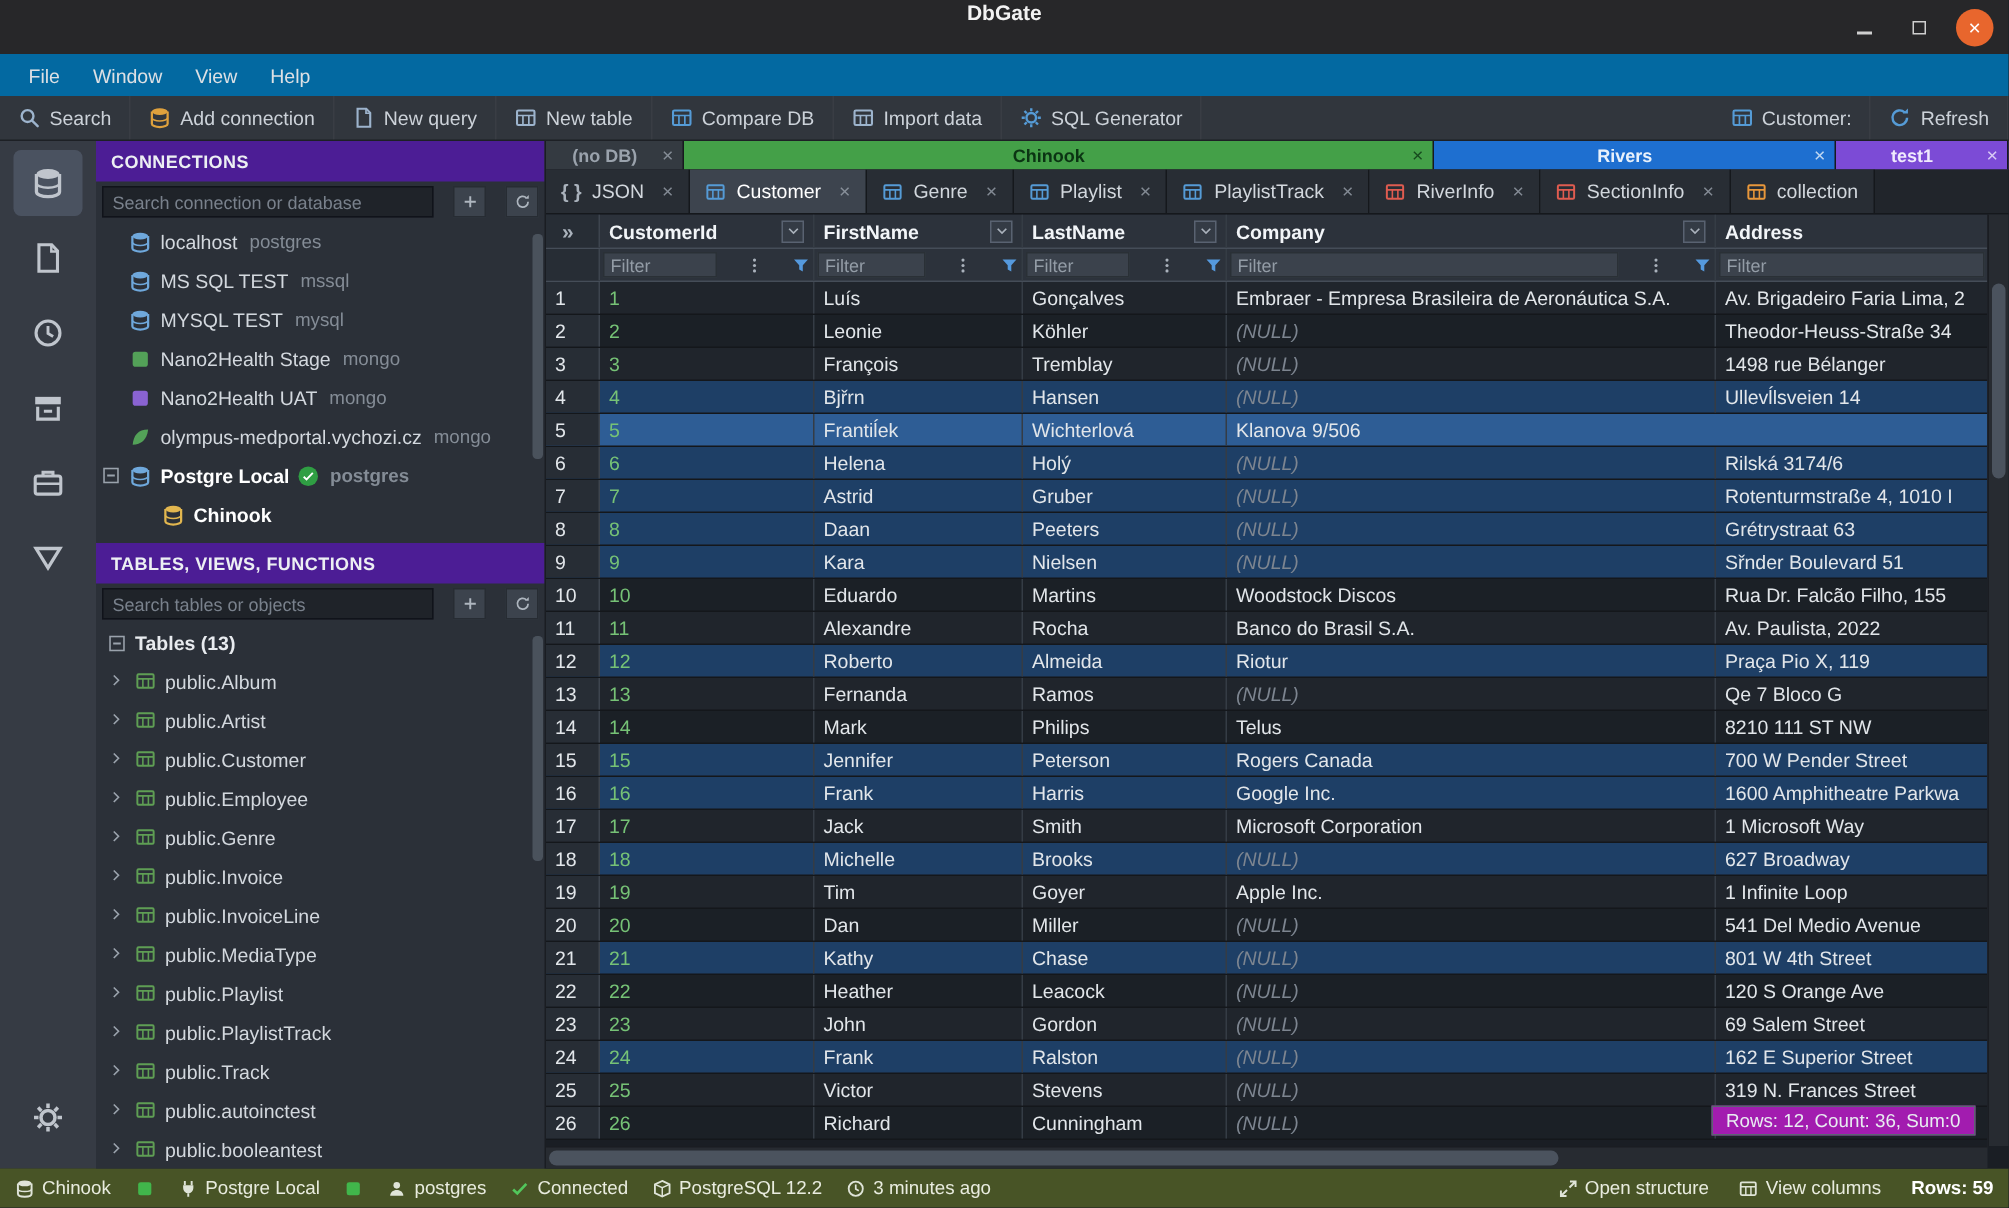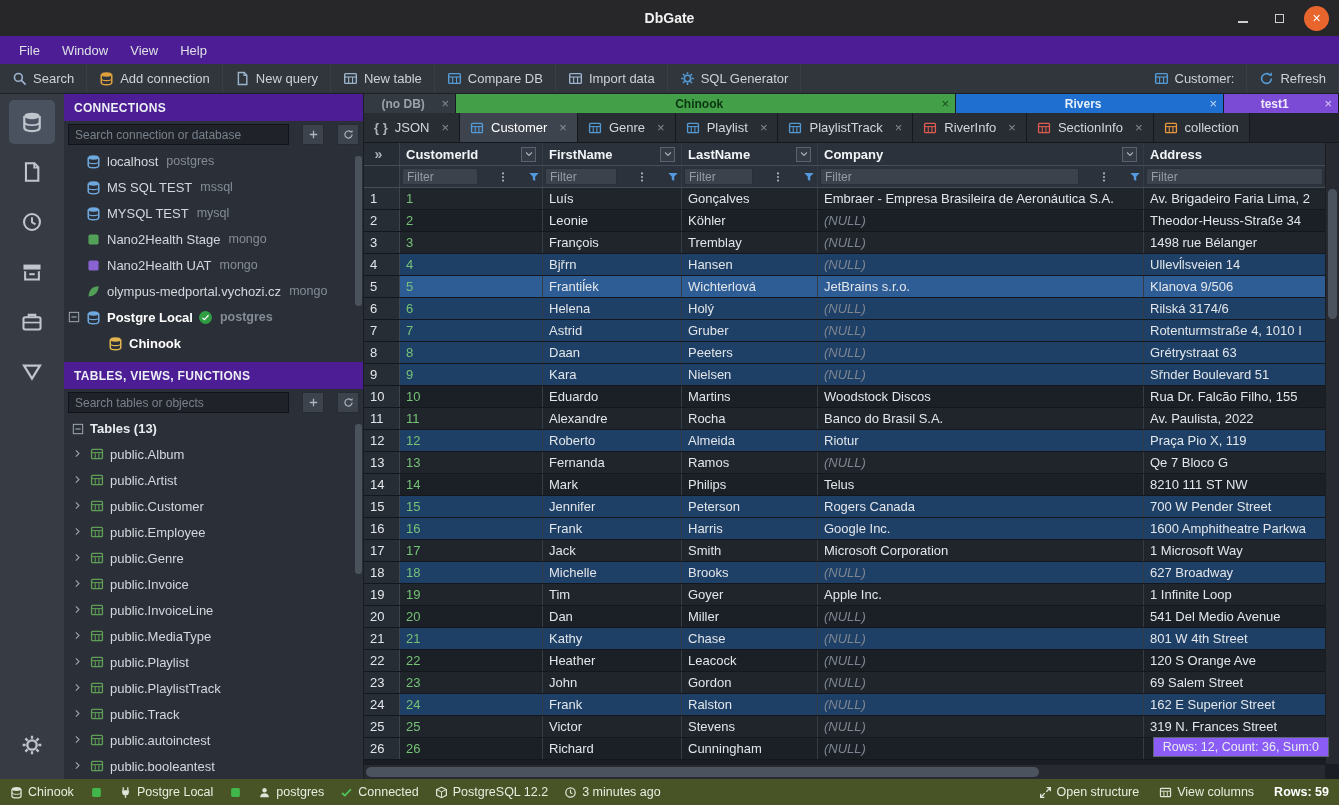--- a/index.html
+++ b/index.html
@@ -1,27 +1,27 @@
 <!DOCTYPE html>
 <html><head>
 <meta charset="utf-8">
 <style>
 *{margin:0;padding:0;box-sizing:border-box}
 html,body{width:1339px;height:805px;overflow:hidden;background:#16181c}
 body{font-family:"Liberation Sans","DejaVu Sans",sans-serif;font-size:13px;color:#d8dce1}
 .win{position:absolute;inset:0;display:flex;flex-direction:column;background:#22262c}
-.titlebar{height:36px;flex:0 0 36px;background:#272729;display:flex;align-items:center;position:relative}
+.titlebar{height:36px;flex:0 0 36px;background:#272729;display:flex;position:relative}
 .tb-title{position:absolute;left:0;right:0;text-align:center;font-weight:bold;font-size:14px;color:#f2f2f2}
 .tb-controls{margin-left:auto;display:flex;align-items:center;gap:12px;padding-right:10px;position:relative;z-index:2}
 .tb-btn{width:25px;height:25px;display:flex;align-items:center;justify-content:center;border-radius:50%;cursor:pointer}
 .tb-btn.close{background:#e8662d}
 .maxbox{width:9px;height:9px;border:1.5px solid #cfcfcf}
 .minline{width:10px;height:2px;background:#cfcfcf;display:block;margin-top:8px}
 .xglyph{color:#fff;font-size:14px;line-height:1;margin-top:-1px}
-.menubar{height:28px;flex:0 0 28px;background:#4c1d95;display:flex;align-items:center;padding-left:8px}
+.menubar{height:28px;flex:0 0 28px;background:#0369a1;display:flex;align-items:center;padding-left:8px}
 .menu-item{padding:0 11px;height:100%;display:flex;align-items:center;color:#dde0e4;cursor:pointer}
 .toolbar{height:30px;flex:0 0 30px;background:#31363d;display:flex;align-items:stretch;border-bottom:1px solid #1d2025}
 .tbar-group{display:flex}
 .tbtn{display:flex;align-items:center;gap:6px;padding:0 12px;color:#ccd2d9;cursor:pointer;border-right:1px solid rgba(255,255,255,.04)}
 .tbar-spring{flex:1}
 .app{flex:1;display:flex;min-height:0}
 .rail{width:64px;flex:0 0 64px;background:#363b44;display:flex;flex-direction:column;align-items:center;padding:6px 0 12px;gap:6px}
 .rail-item{width:46px;height:44px;display:flex;align-items:center;justify-content:center;border-radius:5px;cursor:pointer;opacity:.9}
 .rail-item.active{background:#4d5564}
 .rail-spring{flex:1}
@@ -72,21 +72,21 @@
 .grow.sel{background:#1e3f66}
 .grow.foc{background:#2e5d95}
 .rncell{width:36px;flex:0 0 36px;background:#272d35;color:#b3bac2;padding-left:6px;border-right:1px solid #3d444e}
 .hd-rn{justify-content:center;padding-left:0;font-weight:bold;color:#aab2bc;font-size:14px}
 .num{color:#76c276}
 .null{color:#7d8590;font-style:italic}
 .vscroll{position:absolute;right:0;top:0;bottom:15px;width:14px;background:#272b31;border-left:1px solid #1a1d22;cursor:pointer}
 .vscroll .thumb{position:absolute;left:2px;right:2px;top:46px;height:130px;background:#4b535e;border-radius:5px}
 .hscroll{position:absolute;left:0;right:14px;bottom:0;height:15px;background:#272b31;border-top:1px solid #1a1d22;cursor:pointer}
 .hscroll .thumb{position:absolute;top:2px;bottom:2px;left:2px;width:70%;background:#4b535e;border-radius:5px}
-.overlay{position:absolute;right:10px;bottom:22px;background:#8b5cf6;border:1px solid #5b6472;color:#e8ecf1;font-size:12.5px;padding:2px 9px;z-index:5}
+.overlay{position:absolute;right:22px;bottom:22px;background:#a21caf;border:1px solid #5b6472;color:#e8ecf1;font-size:12.5px;padding:2px 9px;z-index:5}
 .statusbar{height:26px;flex:0 0 26px;background:#485426;display:flex;align-items:center;padding:0 10px;font-size:12.5px;color:#e9ecdf}
 .sb-item{display:flex;align-items:center;gap:5px;margin-right:16px;cursor:pointer;white-space:nowrap}
 .sb-right{display:flex}
 .sb-right .sb-item{margin-right:0;margin-left:20px}
 .sb-rows{font-weight:bold;color:#fff}
 </style>
 </head>
 <body>
 
 <div class="win">
@@ -912,23 +912,20 @@
                 <div class="gcell rncell">5</div>
                 <div class="gcell c1">
                   <span class="num">5</span>
                 </div>
                 <div class="gcell c2">
                   <span>Frantiĺek</span>
                 </div>
                 <div class="gcell c3">
                   <span>Wichterlová</span>
                 </div>
-                <div class="gcell c4">
-                  <span>JetBrains s.r.o.</span>
-                </div>
                 <div class="gcell c5">
                   <span>Klanova 9/506</span>
                 </div>
               </div>
               <div class="g-row grow even sel">
                 <div class="gcell rncell">6</div>
                 <div class="gcell c1">
                   <span class="num">6</span>
                 </div>
                 <div class="gcell c2">

